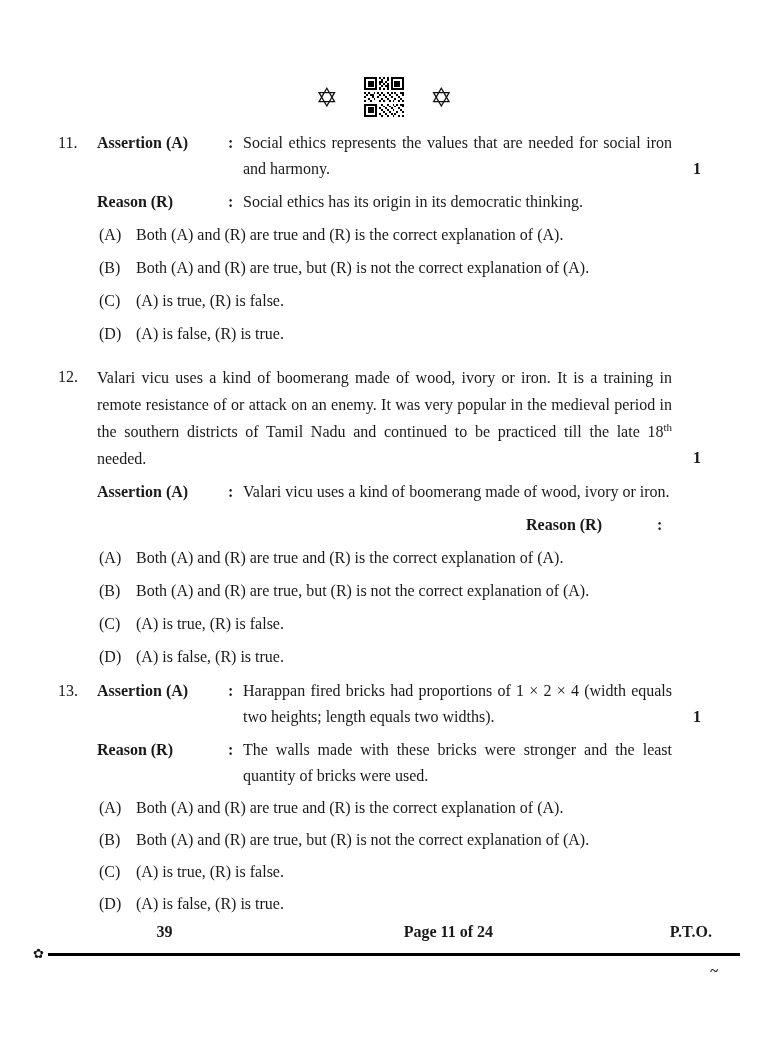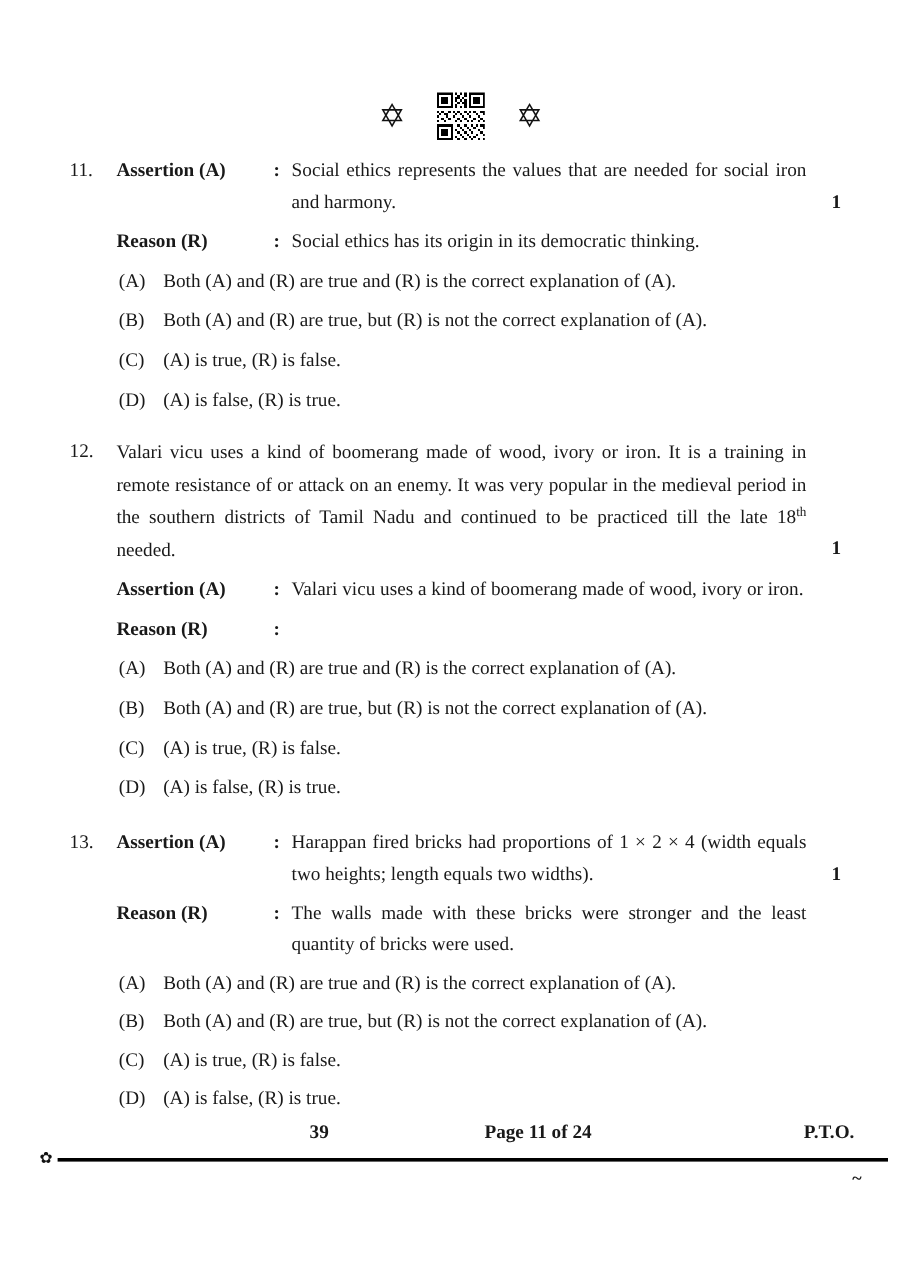--- a/index.html
+++ b/index.html
@@ -25,27 +25,27 @@
     font-size: 27px; line-height: 1; color: #111;
   }
   .qr { width: 40px; height: 40px; }
   .qr svg { display: block; width: 40px; height: 40px; }
 
   
   .questions { padding: 0 56px 0 58px; }
   .question { position: relative; }
   .question.q11 { margin-top: 12px; }
   .question.q12 { margin-top: 17px; }
-  .question.q13 { margin-top: 20px; }
+  .question.q13 { margin-top: 8px; }
   .q-row { display: flex; }
   .q-num { width: 39px; flex: none; }
   .q-body { flex: 1; padding-right: 40px; }
   .intro { margin: 0 0 7px 0; text-align: justify; line-height: 27px; }
   .sup { vertical-align: super; font-size: 11px; line-height: 0; }
-  .ar-row { display: flex; margin-top: 7px; }
+  .ar-row { display: flex; margin-top: 7px; justify-content: flex-end; }
   .ar-row.first { margin-top: 0; }
   .ar-label { width: 131px; flex: none; font-weight: bold; }
   .ar-colon { width: 15px; flex: none; font-weight: bold; }
   .ar-text { flex: 1; text-align: justify; }
   .option { display: flex; margin-top: 7px; }
   .q13 .option { margin-top: 6px; }
   .opt-letter { width: 39px; flex: none; padding-left: 2px; }
   .opt-text { flex: 1; }
   .marks {
     position: absolute; right: 0; width: 30px;
@@ -53,21 +53,21 @@
   }
   .marks.line2 { top: 26px; }
   .marks.line4 { top: 81px; }
 
   
   .footer-row {
     display: flex; margin-top: 2px;
     padding: 0 56px 0 55px;
     font-weight: bold;
   }
-  .footer-row .f-left  { flex: 1; text-align: right; }
+  .footer-row .f-left  { flex: 1; text-align: center; }
   .footer-row .f-mid   { flex: 1; text-align: right; }
   .footer-row .f-right { flex: 1; text-align: right; }
   .rule-row { position: relative; margin-top: 8px; height: 3px; }
   .rule { margin-left: 48px; width: 692px; height: 3px; background: #000; }
   .ornament {
     position: absolute; left: 33px; top: -6px;
     font-family: "DejaVu Sans", sans-serif;
     font-size: 13px; line-height: 1; color: #111;
   }
   .tilde-row {

